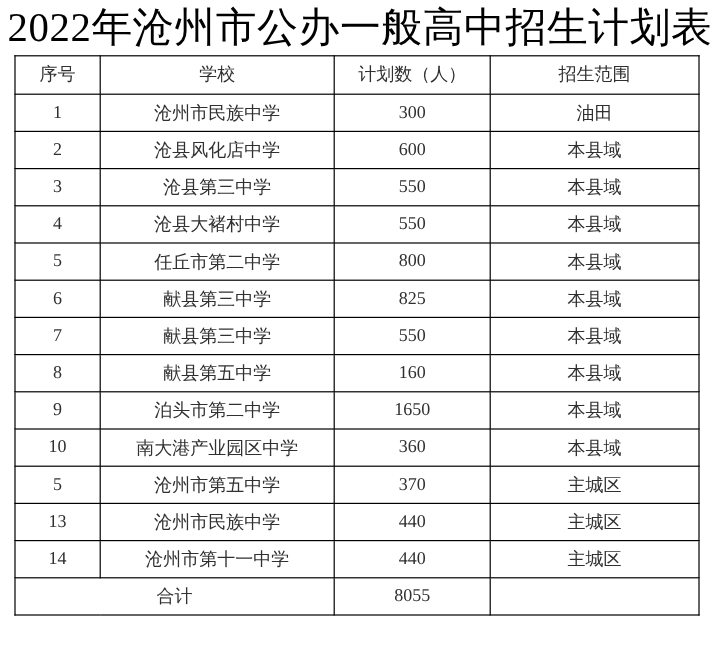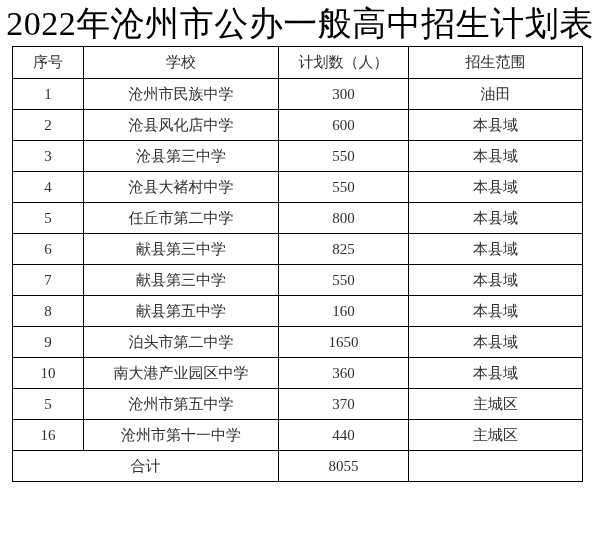--- a/index.html
+++ b/index.html
@@ -140,21 +140,27 @@
           <td>360</td>
           <td>本县域</td>
         </tr>
         <tr>
           <td>5</td>
           <td>沧州市第五中学</td>
           <td>370</td>
           <td>主城区</td>
         </tr>
         <tr>
-          <td>16</td>
+          <td>13</td>
+          <td>沧州市民族中学</td>
+          <td>440</td>
+          <td>主城区</td>
+        </tr>
+        <tr>
+          <td>14</td>
           <td>沧州市第十一中学</td>
           <td>440</td>
           <td>主城区</td>
         </tr>
       </tbody>
     <tfoot>
       <tr id="total-row">
           <td colspan="2">合计</td>
           <td>8055</td>
           <td></td>

